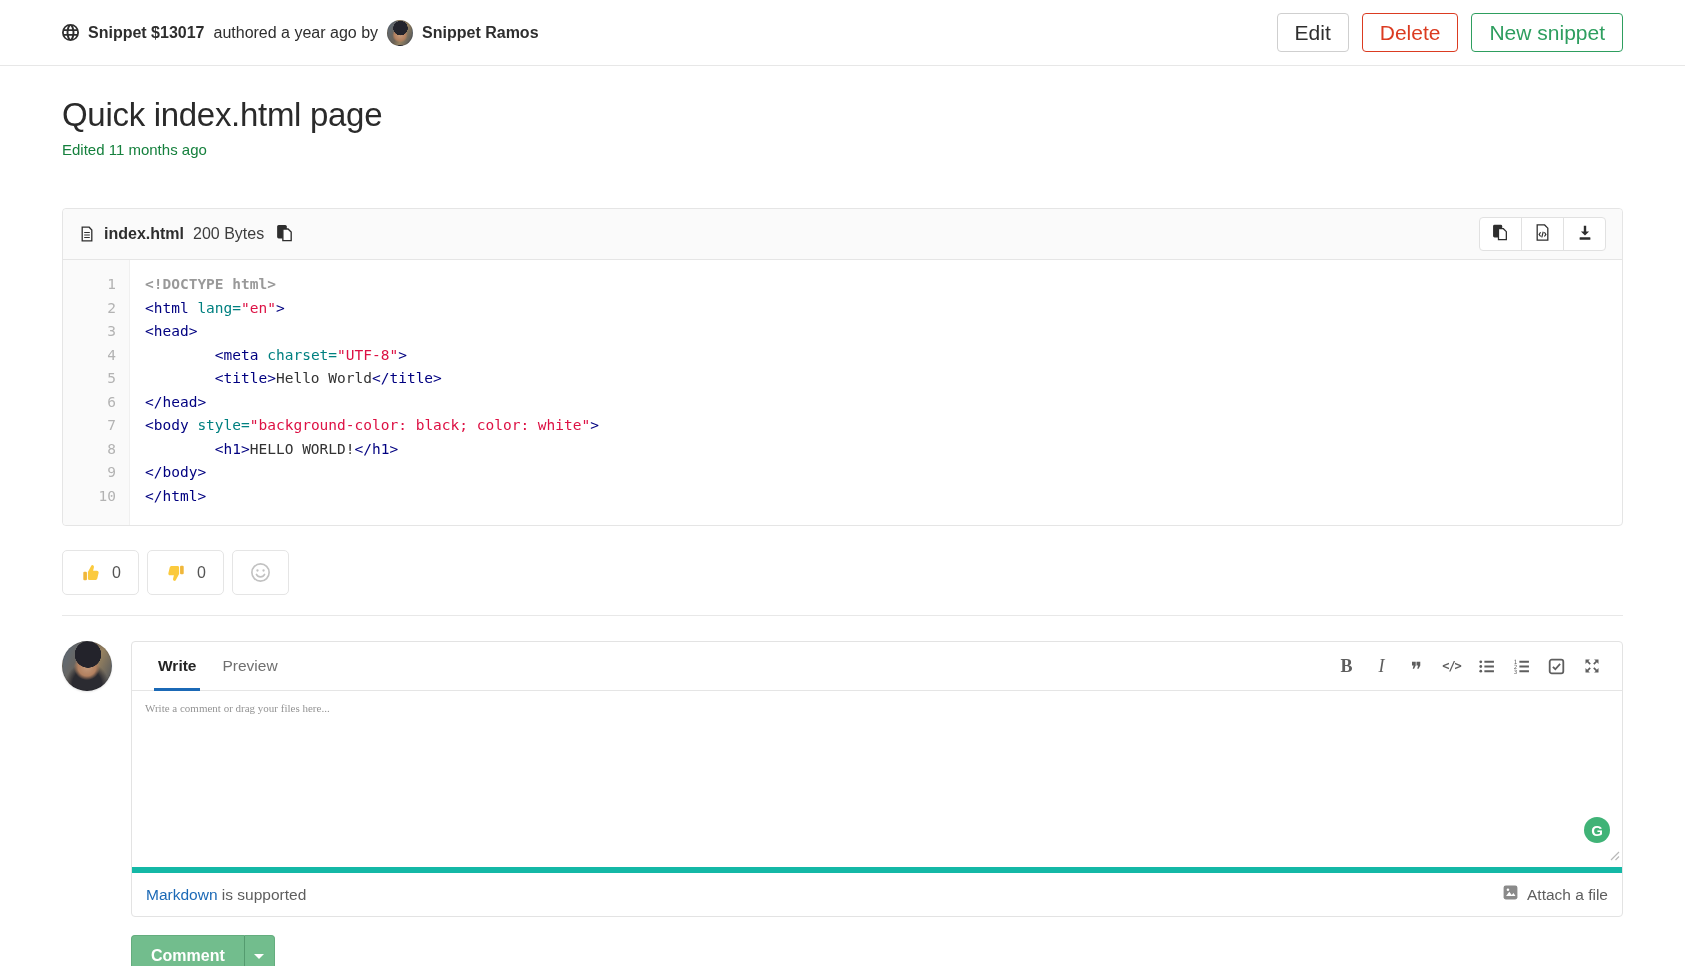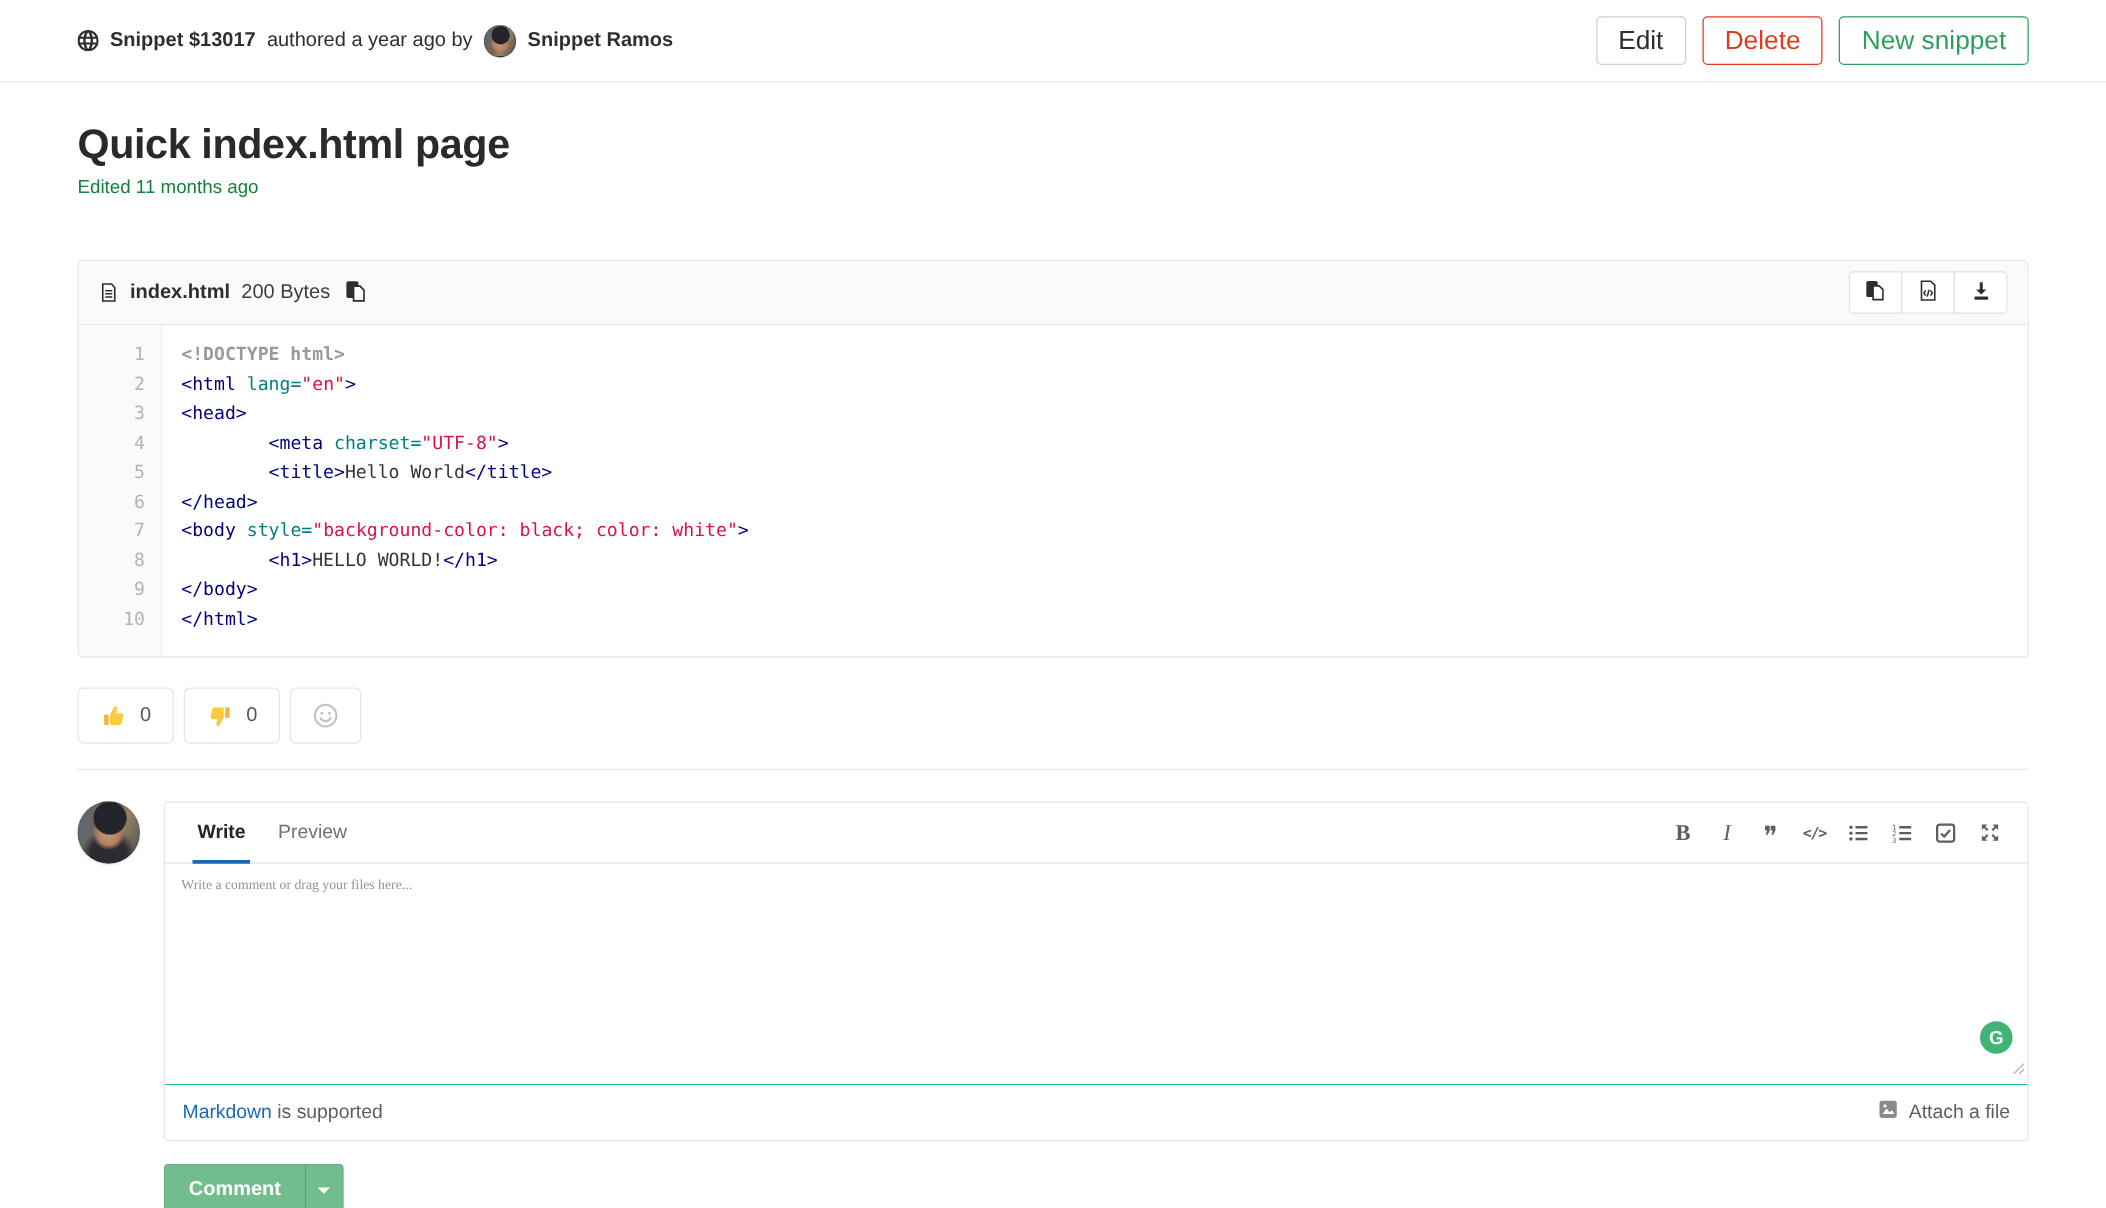--- a/index.html
+++ b/index.html
@@ -36,21 +36,21 @@
     height: 39px; padding: 0 17px;
     font-size: 21px; font-family: inherit;
     background: #fff; border-radius: 4px; cursor: pointer;
   }
   .btn-default { border: 1px solid #cfcfcf; color: #2e2e2e; }
   .btn-danger  { border: 1px solid var(--danger-red, #db3b21); color: var(--danger-red, #db3b21); }
   .btn-success { border: 1px solid var(--success-green, #2e9e5f); color: var(--success-green, #2e9e5f); }
 
   
   .snippet-head { margin-top: 30px; }
-  .snippet-title { font-size: 33px; font-weight: 700; letter-spacing: -.3px; color: #2a2a2a; }
+  .snippet-title { font-size: 33px; font-weight: 400; letter-spacing: -.3px; color: #2a2a2a; }
   .snippet-edited { margin-top: 7px; font-size: 15px; color: #15803d; }
 
   
   .file-holder { margin-top: 50px; border: 1px solid #e5e5e5; border-radius: 4px; }
   .file-header {
     display: flex; 
     min-height: 51px; padding: 8px 16px;
     background: #fafafa; border-bottom: 1px solid #e5e5e5;
     border-radius: 4px 4px 0 0;
   }
@@ -152,21 +152,21 @@
   .grammarly-badge {
     position: absolute; right: 12px; bottom: 24px;
     width: 26px; height: 26px; border-radius: 50%;
     background: var(--grammarly-green, #40b377);
     color: #fff; font-weight: 700; font-size: 15px;
     display: flex; align-items: center; justify-content: center;
   }
   .resize-grip { position: absolute; right: 2px; bottom: 2px; }
   .md-footer {
     display: flex; align-items: center;
-    padding: 11px 14px; border-top: 1px solid #14b8a6;
+    padding: 11px 14px; border-top: 6px solid #14b8a6;
     font-size: 15.5px; color: #5e5e5e;
     border-radius: 0 0 4px 4px;
   }
   .markdown-link { color: var(--accent-blue, #1b69b6); text-decoration: none; cursor: pointer; }
   .attach-file { margin-left: auto; display: flex; align-items: center; gap: 8px; cursor: pointer; color: #5e5e5e; }
 
   
   .submit-row { margin: 18px 0 40px 69px; }
   .split-btn { display: inline-flex; }
   .comment-btn {

